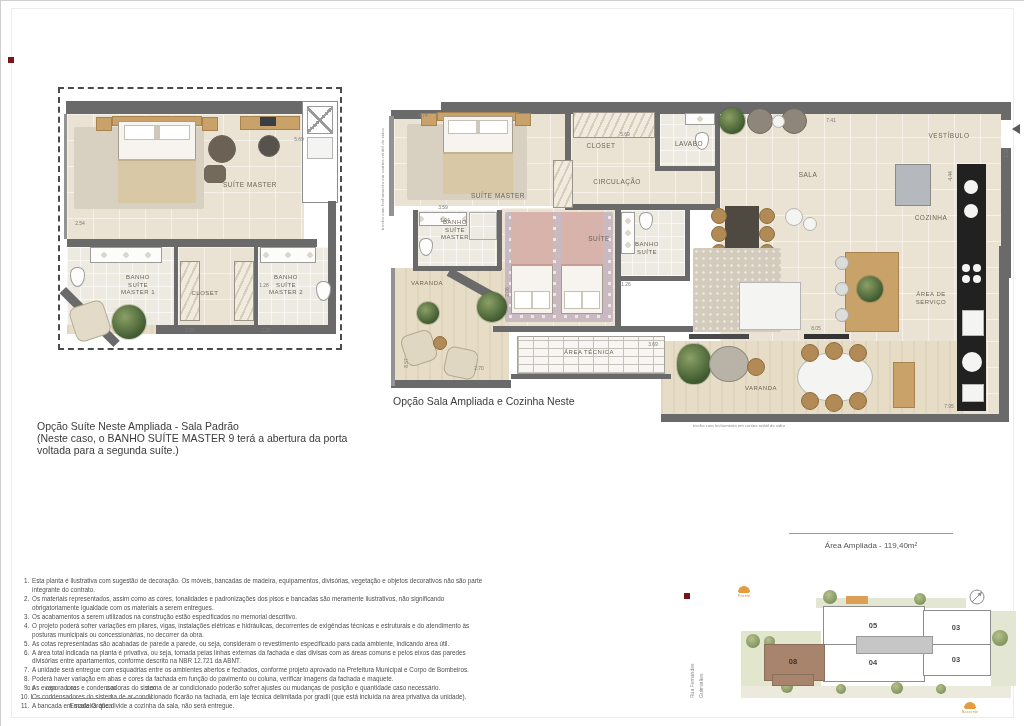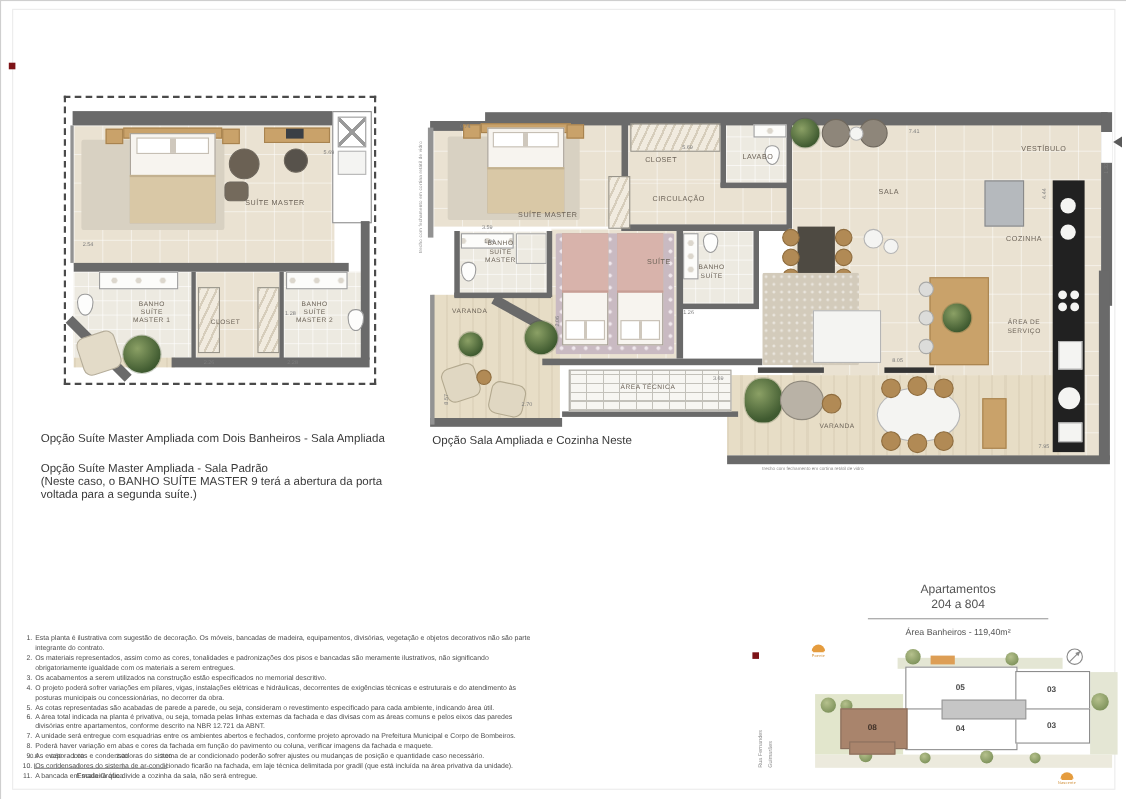--- a/index.html
+++ b/index.html
@@ -262,22 +262,21 @@
     <span class="dm dmv" style="left:118px;top:196px;">2.06</span>
     <span class="dm" style="left:237px;top:188px;">1.26</span>
     <span class="dm" style="left:264px;top:248px;">3.69</span>
     <span class="dm dmv" style="left:17px;top:267px;">8.57</span>
     <span class="dm" style="left:90px;top:272px;">2.70</span>
     <span class="dm" style="left:427px;top:232px;">8.05</span>
     <span class="dm" style="left:560px;top:310px;">7.95</span>
     <span class="dm dmv" style="left:561px;top:80px;">4.44</span>
   </div>
 
-  <span class="cap" style="left:36px;top:392px;">Opção Suíte Master Ampliada com Dois Banheiros - Sala Ampliada</span>
-  <span class="cap" style="left:36px;top:419px;">Opção Suíte Master Ampliada - Sala Padrão</span>
+  <span class="cap" style="left:36px;top:419px;">Opção Suíte Neste Ampliada - Sala Padrão</span>
   <span class="cap" style="left:36px;top:431px;">(Neste caso, o BANHO SUÍTE MASTER 9 terá a abertura da porta
 voltada para a segunda suíte.)</span>
   <span class="cap" style="left:392px;top:394px;">Opção Sala Ampliada e Cozinha Neste</span>
 
   <ol class="notes">
     <li>Esta planta é ilustrativa com sugestão de decoração. Os móveis, bancadas de madeira, equipamentos, divisórias, vegetação e objetos decorativos não são parte integrante do contrato.</li>
     <li>Os materiais representados, assim como as cores, tonalidades e padronizações dos pisos e bancadas são meramente ilustrativos, não significando obrigatoriamente igualdade com os materiais a serem entregues.</li>
     <li>Os acabamentos a serem utilizados na construção estão especificados no memorial descritivo.</li>
     <li>O projeto poderá sofrer variações em pilares, vigas, instalações elétricas e hidráulicas, decorrentes de exigências técnicas e estruturais e do atendimento às posturas municipais ou concessionárias, no decorrer da obra.</li>
     <li>As cotas representadas são acabadas de parede a parede, ou seja, consideram o revestimento especificado para cada ambiente, indicando área útil.</li>
@@ -298,24 +297,22 @@
     <div class="sbline" style="left:2px;top:13px;width:120px;"></div>
     <div class="tick" style="left:2px;top:9px;"></div>
     <div class="tick" style="left:22px;top:9px;"></div>
     <div class="tick" style="left:42px;top:9px;"></div>
     <div class="tick" style="left:82px;top:9px;"></div>
     <div class="tick" style="left:122px;top:9px;"></div>
     <span class="sbcap" style="left:62px;top:17px;">Escala Gráfica</span>
   </div>
 
   <div class="uinfo">
-    <div class="u1">Apartamentos
-204 a 804</div>
     <div class="uline"></div>
-    <div class="u2">Área Banheiros  - 119,40m²</div>
+    <div class="u2">Área Ampliada  - 119,40m²</div>
   </div>
 
   <div class="a" style="left:685px;top:585px;width:335px;height:138px;">
     <div class="redsq" style="left:-2px;top:7px;"></div>
     <div class="a" style="left:130px;top:12px;width:150px;height:10px;background:#e4e6d4;"></div>
     <div class="a" style="left:160px;top:10px;width:22px;height:8px;background:#dd9e55;"></div>
     <div class="a" style="left:55px;top:45px;width:80px;height:55px;background:#e2e6cc;"></div>
     <div class="a" style="left:305px;top:25px;width:25px;height:75px;background:#e4e6d4;"></div>
     <div class="a" style="left:55px;top:100px;width:270px;height:12px;background:#eceadd;"></div>
     <div class="treek" style="left:60px;top:48px;width:14px;height:14px;"></div>

